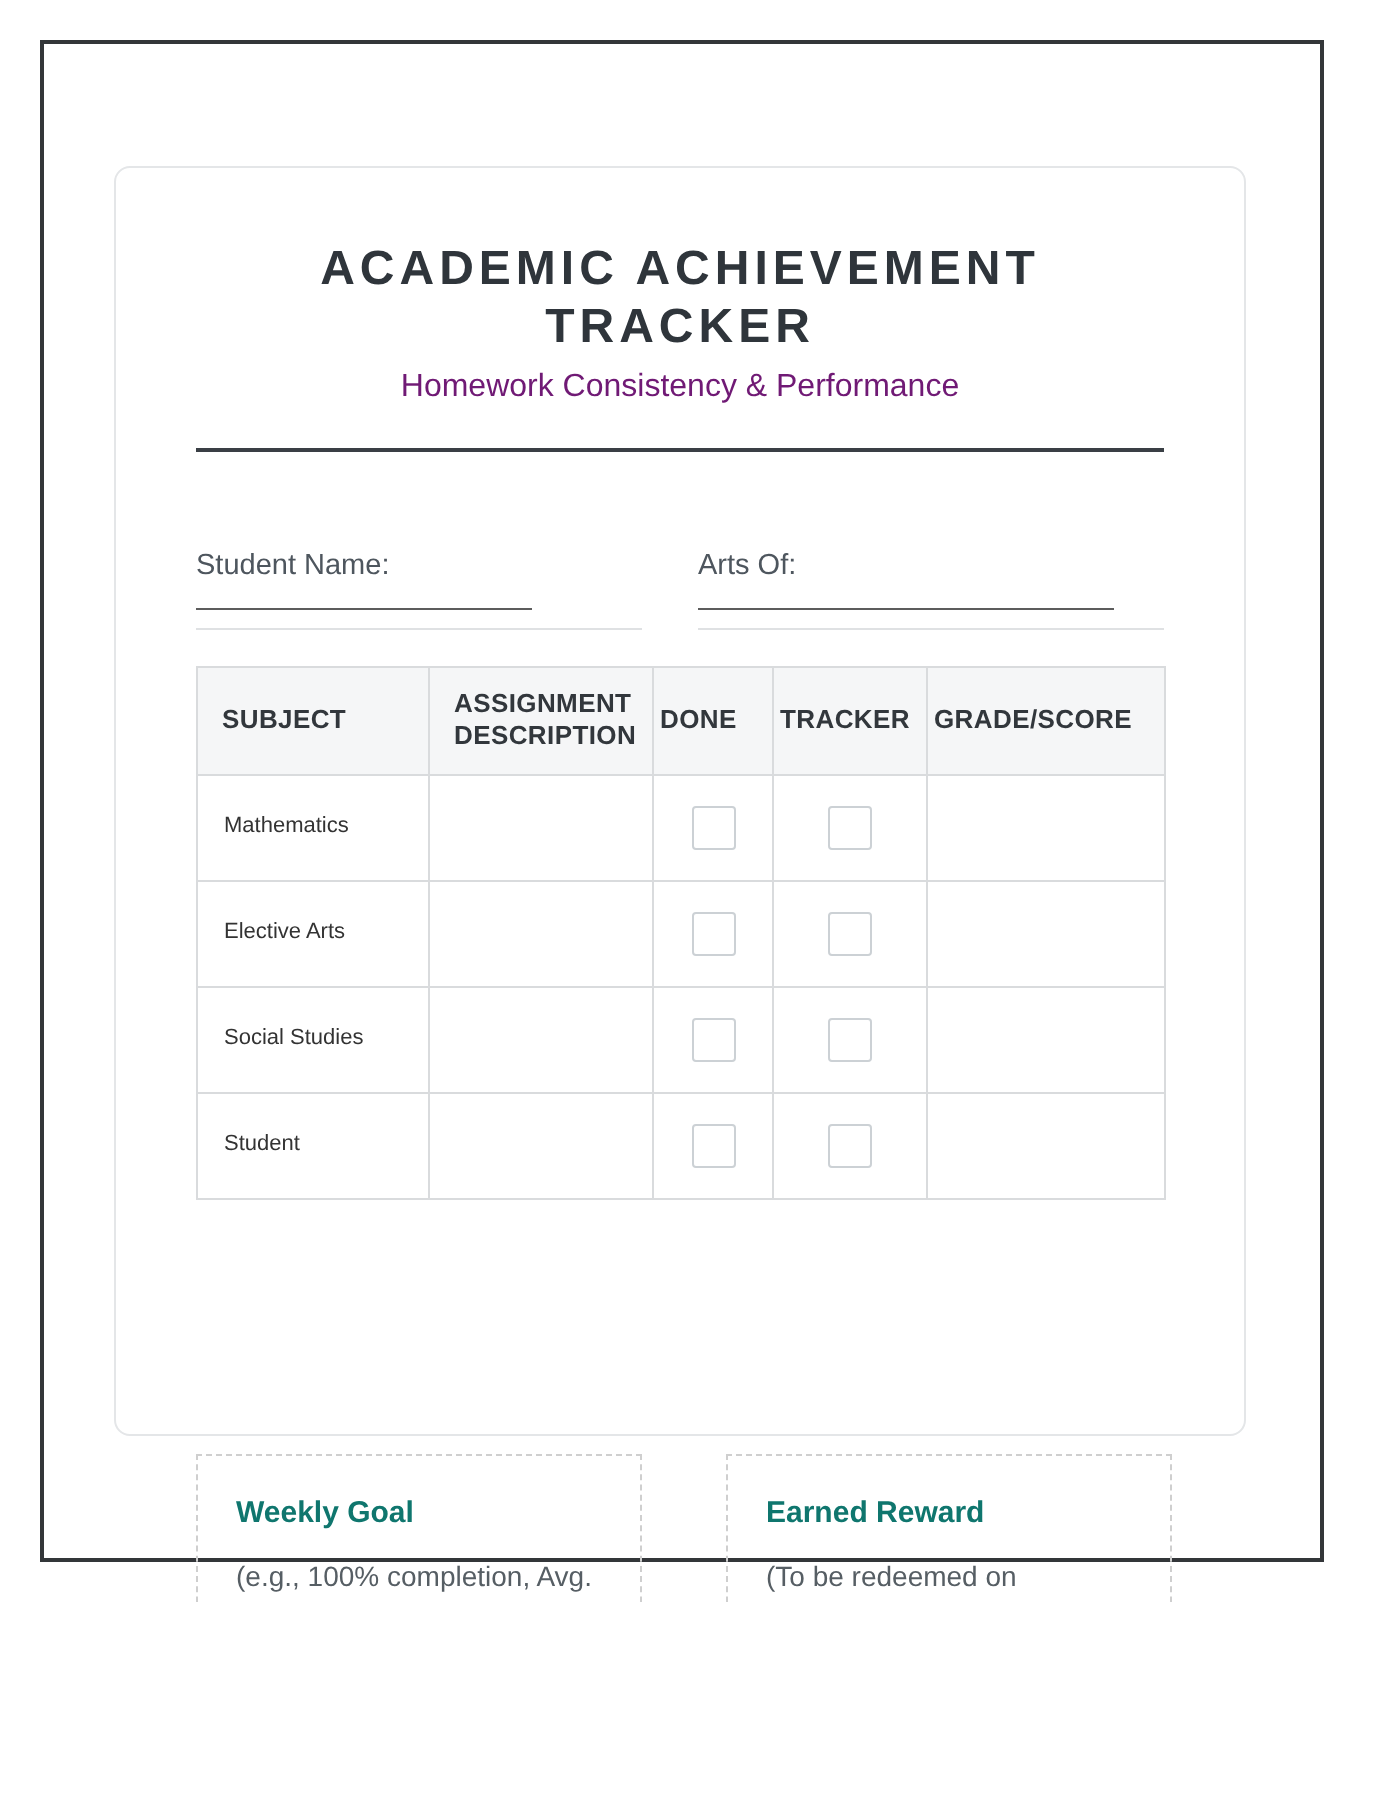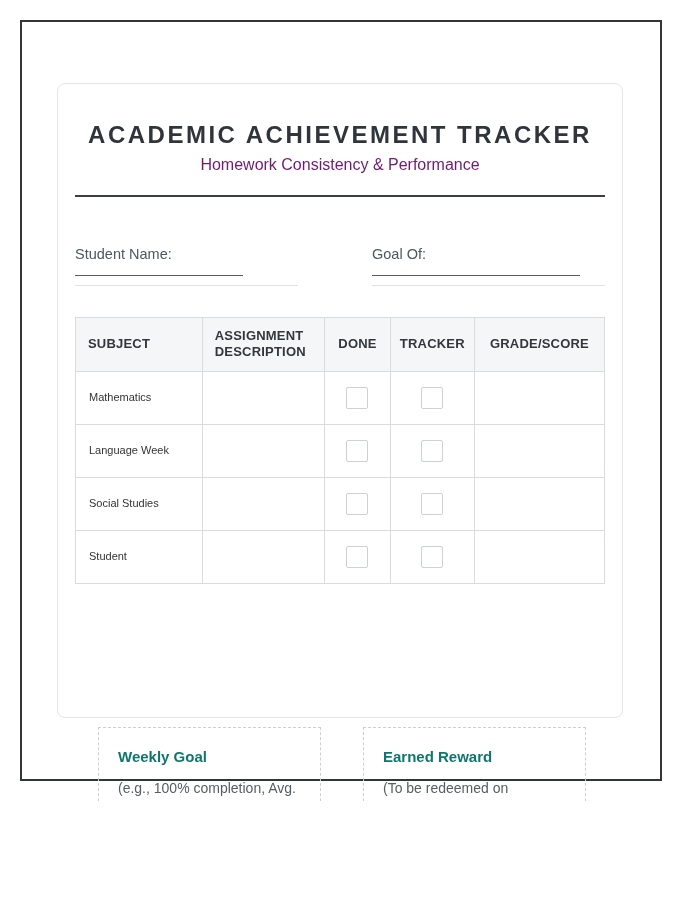--- a/index.html
+++ b/index.html
@@ -27,21 +27,21 @@
     left: 20px; top: 20px;
     width: 638px; height: 757px;
     border: 2px solid #333639;
     background: transparent;
   }
   .card {
     position: absolute;
     left: 57px; top: 83px;
     width: 566px; height: 635px;
     box-sizing: border-box;
-    padding: 0 17px;
+    padding: 0 40px;
     background: #ffffff;
     border: 1px solid #e4e6e8;
     border-radius: 8px;
   }
   .title {
     margin: 36px 0 0 0;
     font-size: 24px;
     font-weight: 700;
     letter-spacing: 2.5px;
     line-height: 1.21;
@@ -77,38 +77,38 @@
   }
   .field-line {
     margin-top: 13px;
     height: 0;
     border-bottom: 1.5px solid #5c5c5c;
   }
   .field.left  .field-line { width: 168px; }
   .field.right .field-line { width: 208px; }
 
   table.tracker {
-    margin-top: 31px;
+    margin-top: 18px;
     width: 100%;
     border-collapse: collapse;
     table-layout: fixed;
   }
   table.tracker th {
     background: #f5f6f7;
     border: 1px solid #d9dbdd;
     font-size: 13px;
     font-weight: 700;
     color: #32373c;
     text-align: left;
     padding: 10px 5px 10px 12px;
     line-height: 1.25;
     letter-spacing: 0.2px;
   }
   table.tracker th.center {
-    text-align: center;
+    text-align: left;
     padding: 10px 3px;
   }
   table.tracker td {
     border: 1px solid #d9dbdd;
     font-size: 11px;
     color: #333333;
     padding: 15px 14px 15px 13px;
     line-height: 1.22;
     vertical-align: middle;
     background: #ffffff;
@@ -165,21 +165,21 @@
     <h1 class="title">ACADEMIC ACHIEVEMENT TRACKER</h1>
     <div class="subtitle">Homework Consistency &amp; Performance</div>
     <div class="divider"></div>
 
     <div class="fields">
       <div class="field left">
         <div class="field-label">Student Name:</div>
         <div class="field-line"></div>
       </div>
       <div class="field right">
-        <div class="field-label">Goal Of:</div>
+        <div class="field-label">Arts Of:</div>
         <div class="field-line"></div>
       </div>
     </div>
 
     <table class="tracker">
       <colgroup>
         <col style="width:116px">
         <col style="width:112px">
         <col style="width:60px">
         <col style="width:77px">
@@ -196,21 +196,21 @@
       </thead>
       <tbody>
         <tr>
           <td>Mathematics</td>
           <td></td>
           <td class="check"><span class="checkbox"></span></td>
           <td class="check"><span class="checkbox"></span></td>
           <td></td>
         </tr>
         <tr>
-          <td>Language Week</td>
+          <td>Elective Arts</td>
           <td></td>
           <td class="check"><span class="checkbox"></span></td>
           <td class="check"><span class="checkbox"></span></td>
           <td></td>
         </tr>
         <tr>
           <td>Social Studies</td>
           <td></td>
           <td class="check"><span class="checkbox"></span></td>
           <td class="check"><span class="checkbox"></span></td>

